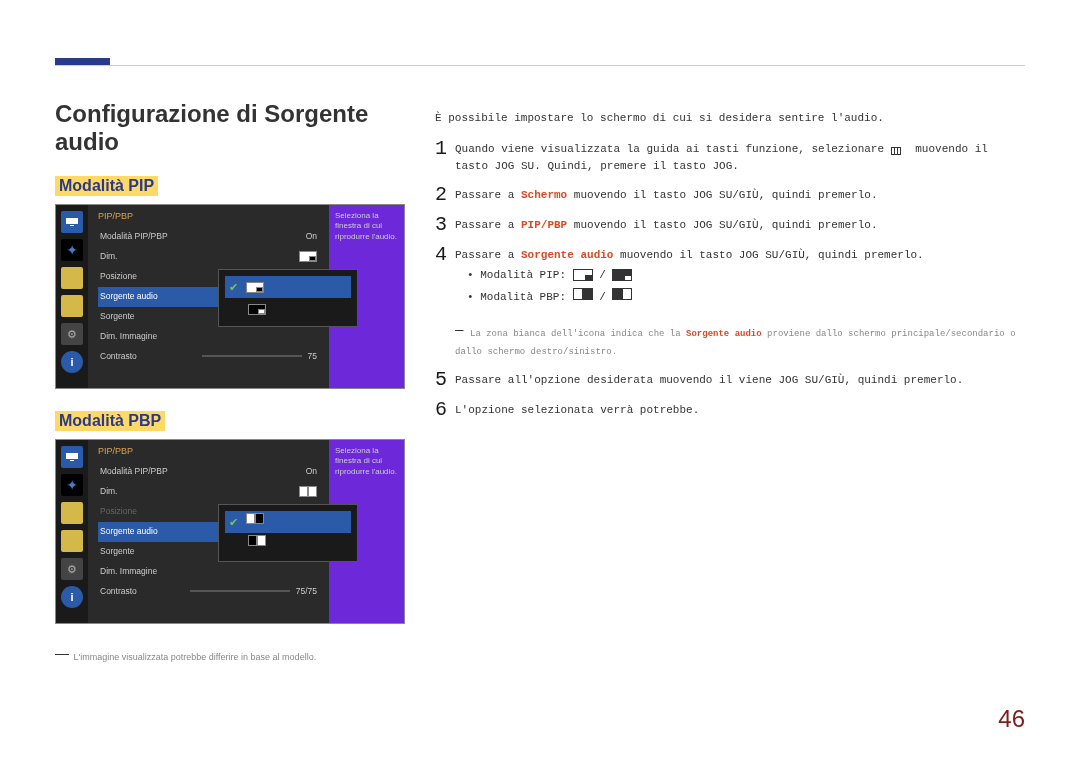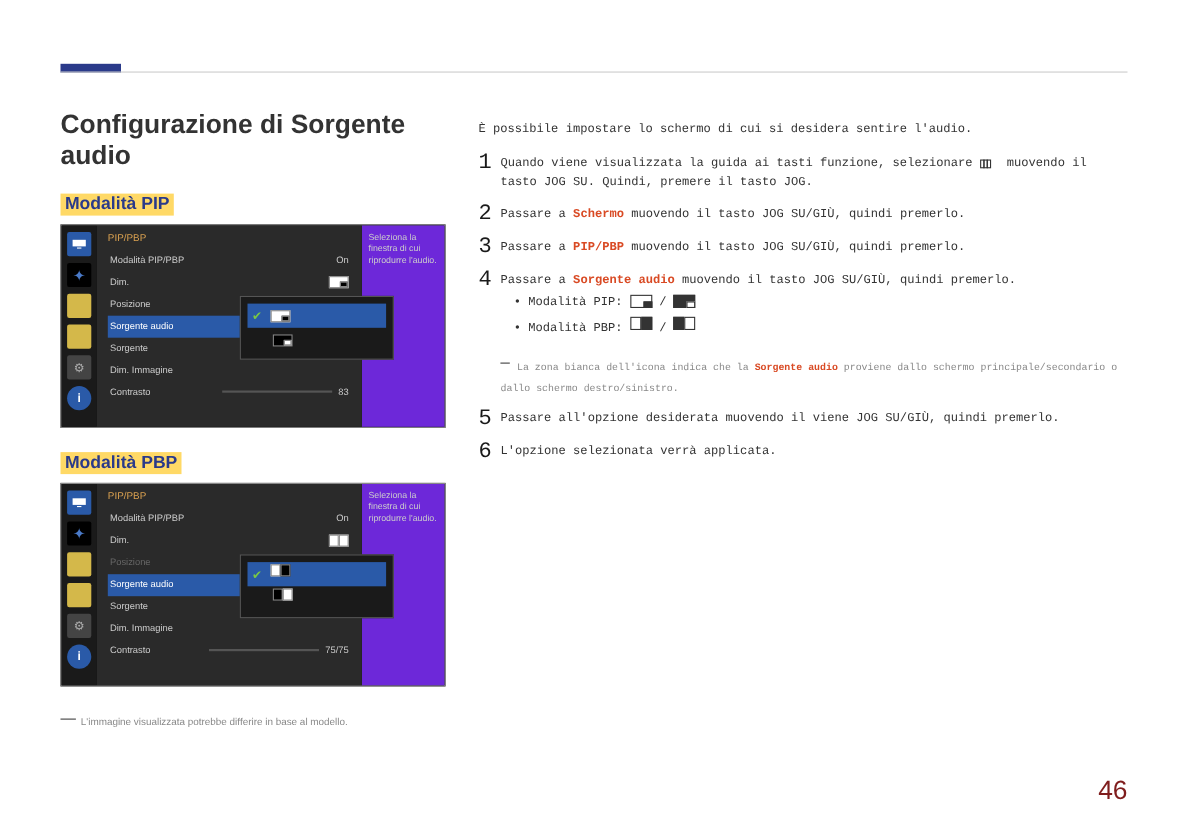--- a/index.html
+++ b/index.html
@@ -110,21 +110,21 @@
           <div class="menu-row">
               <span>Sorgente</span>
             </div>
           <div class="menu-row">
               <span>Dim. Immagine</span>
             </div>
           <div class="menu-row">
               <span>Contrasto</span>
               <span style="display:flex;align-items:center;gap:6px">
                 <span class="slider-track"><span class="slider-fill" style="width:75%"></span></span>
-                <span>83</span>
+                <span>75</span>
               </span>
             </div>
           <div class="popup">
             <div class="popup-row sel">
                 <span class="check">✔</span>
                 <span class="pip-icon whiteA">
                   <span class="pip-corner"></span>
                 </span>
               </div>
             <div class="popup-row">
@@ -225,19 +225,19 @@
           <div class="bullet-line">• <span>Modalità PBP: </span><span class="small-pbp"><span style="background:#fff"></span><span style="background:#333"></span></span> / <span class="small-pbp"><span style="background:#333"></span><span style="background:#fff"></span></span></div>
           <div style="margin-top:14px"><span class="note-dash">―</span> <span class="note-txt"><span>La zona bianca dell'icona indica che la </span><b style="color:#d94a24">Sorgente audio</b><span> proviene dallo schermo principale/secondario o dallo schermo destro/sinistro.</span></span></div>
         </div>
       </div>
       <div class="step-row">
         <div class="step-num">5</div>
         <div class="step-txt">Passare all'opzione desiderata muovendo il viene JOG SU/GIÙ, quindi premerlo.</div>
       </div>
       <div class="step-row">
         <div class="step-num">6</div>
-        <div class="step-txt">L'opzione selezionata verrà applicata.</div>
+        <div class="step-txt">L'opzione selezionata verrà potrebbe.</div>
       </div>
     </div>
   </div>
 </div>
 
 <div class="page-num">46</div>
 
 </body></html>

